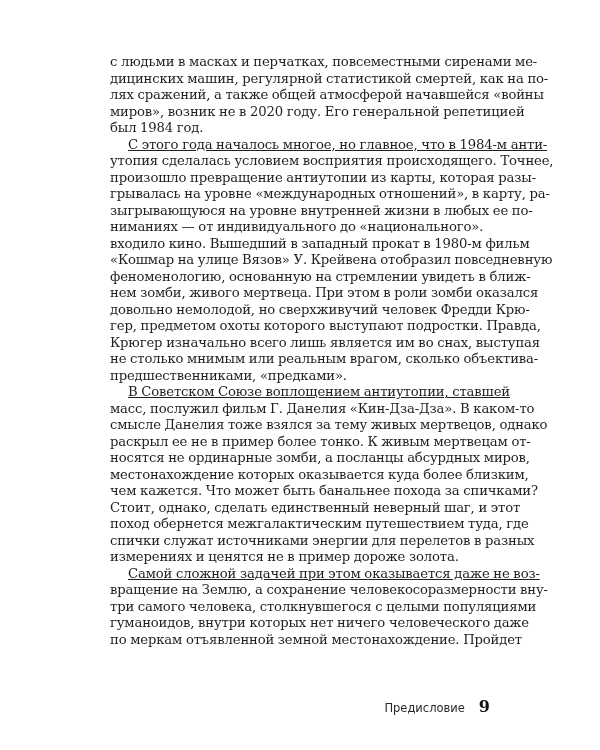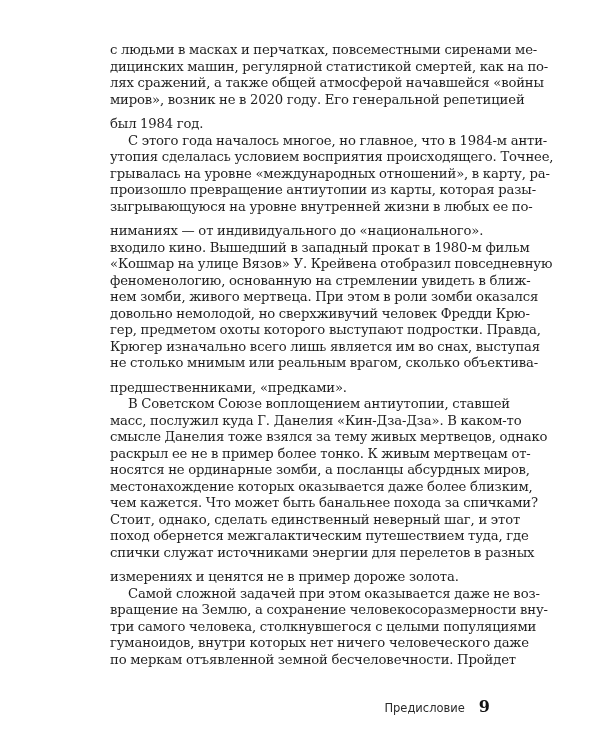--- a/index.html
+++ b/index.html
@@ -9,21 +9,21 @@
     }
     body {
       width: 600px;
       height: 750px;
       position: relative;
       overflow: hidden;
     }
     .page {
       position: absolute;
       left: 110px;
-      top: 42px;
+      top: 54px;
       width: 381px;
     }
     .para {
       font-family: "DejaVu Serif", "Liberation Serif", serif;
       font-size: 13.2px;
       line-height: 16.5px;
       color: #1f1f1f;
       text-align: justify;
       text-indent: 18px;
       margin: 0;
@@ -36,24 +36,24 @@
     }
     .line {
       display: block;
       text-align: justify;
       text-align-last: justify;
       white-space: nowrap;
       height: 16.5px;
     }
     .line.last {
       text-align-last: left;
-      margin-top: 8px;
     }
     .line.indent {
       padding-left: 18px;
+      text-decoration: underline;
     }
     .para .line { text-indent: 0; }
     .footer {
       position: absolute;
       right: 110px;
       top: 697px;
       display: flex;
       align-items: baseline;
       gap: 14px;
     }
@@ -77,54 +77,54 @@
   <div class="para first">
     <span class="line">с людьми в масках и перчатках, повсеместными сиренами ме-</span>
     <span class="line">дицинских машин, регулярной статистикой смертей, как на по-</span>
     <span class="line">лях сражений, а также общей атмосферой начавшейся «войны</span>
     <span class="line">миров», возник не в 2020 году. Его генеральной репетицией</span>
     <span class="line last">был 1984 год.</span>
   </div>
   <div class="para">
     <span class="line indent">С этого года началось многое, но главное, что в 1984-м анти-</span>
     <span class="line">утопия сделалась условием восприятия происходящего. Точнее,</span>
+    <span class="line">произошло превращение антиутопии из карты, которая разы-</span>
     <span class="line">грывалась на уровне «международных отношений», в карту, ра-</span>
-    <span class="line">произошло превращение антиутопии из карты, которая разы-</span>
     <span class="line">зыгрывающуюся на уровне внутренней жизни в любых ее по-</span>
     <span class="line last">ниманиях — от индивидуального до «национального».</span>
   </div>
   <div class="para">
     <span class="line">входило кино. Вышедший в западный прокат в 1980-м фильм</span>
     <span class="line">«Кошмар на улице Вязов» У. Крейвена отобразил повседневную</span>
     <span class="line">феноменологию, основанную на стремлении увидеть в ближ-</span>
     <span class="line">нем зомби, живого мертвеца. При этом в роли зомби оказался</span>
     <span class="line">довольно немолодой, но сверхживучий человек Фредди Крю-</span>
     <span class="line">гер, предметом охоты которого выступают подростки. Правда,</span>
     <span class="line">Крюгер изначально всего лишь является им во снах, выступая</span>
     <span class="line">не столько мнимым или реальным врагом, сколько объектива-</span>
     <span class="line last">предшественниками, «предками».</span>
   </div>
   <div class="para">
     <span class="line indent">В Советском Союзе воплощением антиутопии, ставшей</span>
-    <span class="line">масс, послужил куда Г. Данелия «Кин-Дза-Дза». В каком-то</span>
+    <span class="line">масс, послужил фильм Г. Данелия «Кин-Дза-Дза». В каком-то</span>
     <span class="line">смысле Данелия тоже взялся за тему живых мертвецов, однако</span>
     <span class="line">раскрыл ее не в пример более тонко. К живым мертвецам от-</span>
     <span class="line">носятся не ординарные зомби, а посланцы абсурдных миров,</span>
-    <span class="line">местонахождение которых оказывается даже более близким,</span>
+    <span class="line">местонахождение которых оказывается куда более близким,</span>
     <span class="line">чем кажется. Что может быть банальнее похода за спичками?</span>
     <span class="line">Стоит, однако, сделать единственный неверный шаг, и этот</span>
     <span class="line">поход обернется межгалактическим путешествием туда, где</span>
     <span class="line">спички служат источниками энергии для перелетов в разных</span>
     <span class="line last">измерениях и ценятся не в пример дороже золота.</span>
   </div>
   <div class="para">
     <span class="line indent">Самой сложной задачей при этом оказывается даже не воз-</span>
     <span class="line">вращение на Землю, а сохранение человекосоразмерности вну-</span>
     <span class="line">три самого человека, столкнувшегося с целыми популяциями</span>
     <span class="line">гуманоидов, внутри которых нет ничего человеческого даже</span>
-    <span class="line">по меркам отъявленной земной бесчеловечности. Пройдет</span>
+    <span class="line">по меркам отъявленной земной местонахождение. Пройдет</span>
   </div>
 </div>
 
 <div class="footer">
   <span class="footer-section">Предисловие</span>
   <span class="footer-page">9</span>
 </div>
 
 </body></html>

